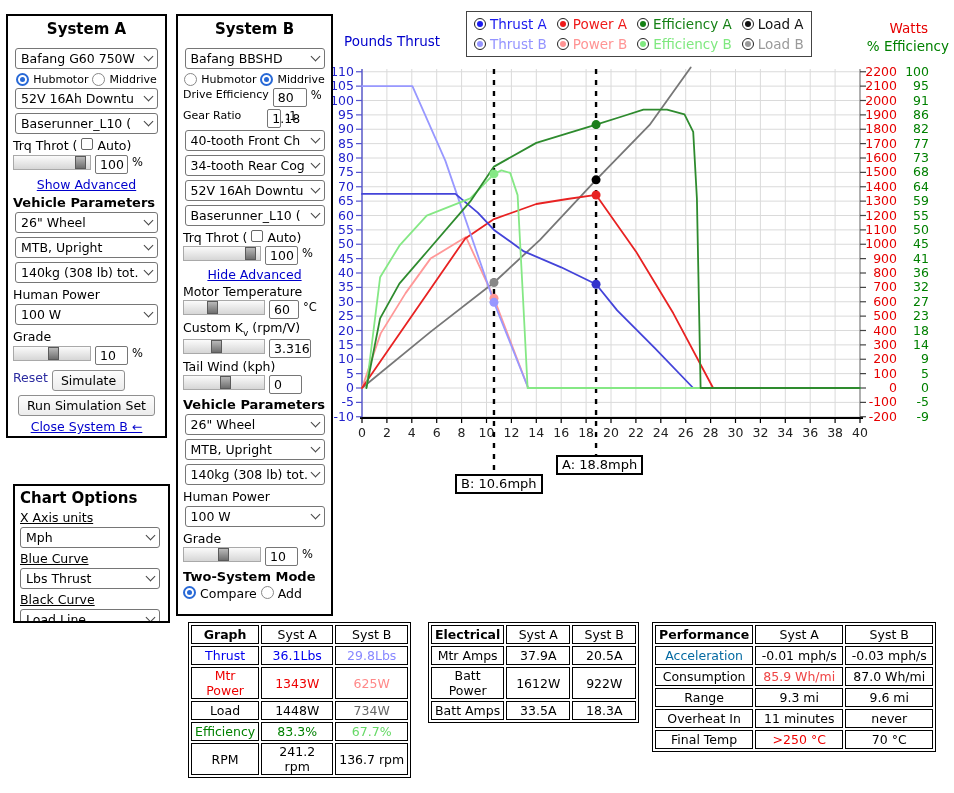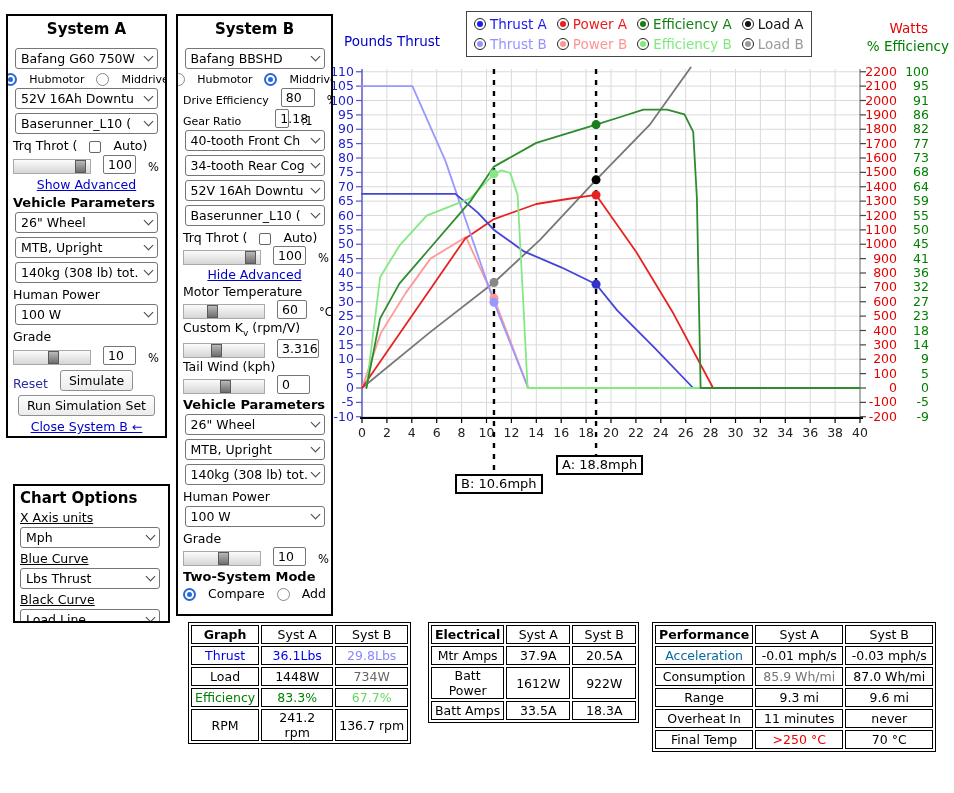--- a/index.html
+++ b/index.html
@@ -3,21 +3,21 @@
 <meta charset="utf-8">
 <style>
   *{box-sizing:border-box}
   html,body{margin:0;padding:0}
   body{width:954px;height:793px;position:relative;background:#fff;font-family:"DejaVu Sans","Liberation Sans",sans-serif;overflow:hidden}
   #chart-svg{position:absolute;left:0;top:0;z-index:1}
   .panel{position:absolute;background:#fff;border:2px solid #000;padding:2px 5px;overflow:hidden;z-index:2}
   .ptitle{text-align:center;font-weight:bold;font-size:15px;margin:2px 0 10px;color:#000}
   .sel{display:flex;justify-content:space-between;align-items:center;border:1px solid #767676;border-radius:3px;background:#fff;height:21px;padding:0 5px;font-size:12.5px;margin:2px auto 4px;white-space:nowrap;overflow:hidden}
   .chev{width:7px;height:7px;border-right:1.7px solid #444;border-bottom:1.7px solid #444;transform:rotate(45deg);margin-top:-4px;flex:none}
-  .row{display:flex;align-items:flex-end;gap:12px;margin:2px 0;white-space:nowrap}
+  .row{display:flex;align-items:flex-start;gap:4px;margin:2px 0;white-space:nowrap}
   .center{justify-content:center}
   .lbl{font-size:12.5px;color:#000}
   .small{font-size:11px}
   .unit{font-size:11.5px}
   .bold{font-weight:bold;font-size:13px;margin:3px 0 1px;color:#000}
   .link{color:#0000cc;text-decoration:underline;font-size:12.5px;display:block;text-align:center;margin:3px 0}
   .nbox{border:1px solid #767676;border-radius:2px;background:#fff;height:19px;line-height:17px;padding-left:4px;font-size:12.5px;flex:none}
   .slider{position:relative;height:15px;background:linear-gradient(#fbfbfb,#d6d6d6);border:1px solid #a9a9a9;flex:none}
   .handle{position:absolute;top:0;width:11px;height:13px;background:linear-gradient(#b9b9b9,#6f6f6f);border:1px solid #5a5a5a}
   .radio{width:13px;height:13px;border-radius:50%;border:1.5px solid #888;display:inline-flex;align-items:center;justify-content:center;flex:none;background:#fff}
@@ -544,20 +544,25 @@
         <td style="width: 66px; font-weight: bold;">Graph</td>
         <td style="width: 72px;">Syst A</td>
         <td style="width: 73px;">Syst B</td>
       </tr>
       <tr>
         <td style="color: rgb(0, 0, 238); width: 66px;">Thrust</td>
         <td style="color: rgb(0, 0, 238); width: 72px;">36.1Lbs</td>
         <td style="color: rgb(136, 136, 255); width: 73px;">29.8Lbs</td>
       </tr>
       <tr>
+        <td style="color: rgb(238, 0, 0); width: 66px;">Mtr Power</td>
+        <td style="color: rgb(238, 0, 0); width: 72px;">1343W</td>
+        <td style="color: rgb(255, 136, 136); width: 73px;">625W</td>
+      </tr>
+      <tr>
         <td style="color: rgb(0, 0, 0); width: 66px;">Load</td>
         <td style="color: rgb(0, 0, 0); width: 72px;">1448W</td>
         <td style="color: rgb(102, 102, 102); width: 73px;">734W</td>
       </tr>
       <tr>
         <td style="color: rgb(0, 128, 0); width: 66px;">Efficiency</td>
         <td style="color: rgb(0, 128, 0); width: 72px;">83.3%</td>
         <td style="color: rgb(102, 217, 102); width: 73px;">67.7%</td>
       </tr>
       <tr>
@@ -598,21 +603,21 @@
         <td style="width: 88px;">Syst A</td>
         <td style="width: 88px;">Syst B</td>
       </tr>
       <tr>
         <td style="color: #0369a1; width: 86px;">Acceleration</td>
         <td style="color: rgb(0, 0, 0); width: 88px;">-0.01 mph/s</td>
         <td style="color: rgb(0, 0, 0); width: 88px;">-0.03 mph/s</td>
       </tr>
       <tr>
         <td style="color: rgb(0, 0, 0); width: 86px;">Consumption</td>
-        <td style="color: #737373; width: 88px;">85.9 Wh/mi</td>
+        <td style="color: #ef4444; width: 88px;">85.9 Wh/mi</td>
         <td style="color: rgb(0, 0, 0); width: 88px;">87.0 Wh/mi</td>
       </tr>
       <tr>
         <td style="color: rgb(0, 0, 0); width: 86px;">Range</td>
         <td style="color: rgb(0, 0, 0); width: 88px;">9.3 mi</td>
         <td style="color: rgb(0, 0, 0); width: 88px;">9.6 mi</td>
       </tr>
       <tr>
         <td style="color: rgb(0, 0, 0); width: 86px;">Overheat In</td>
         <td style="color: rgb(0, 0, 0); width: 88px;">11 minutes</td>

